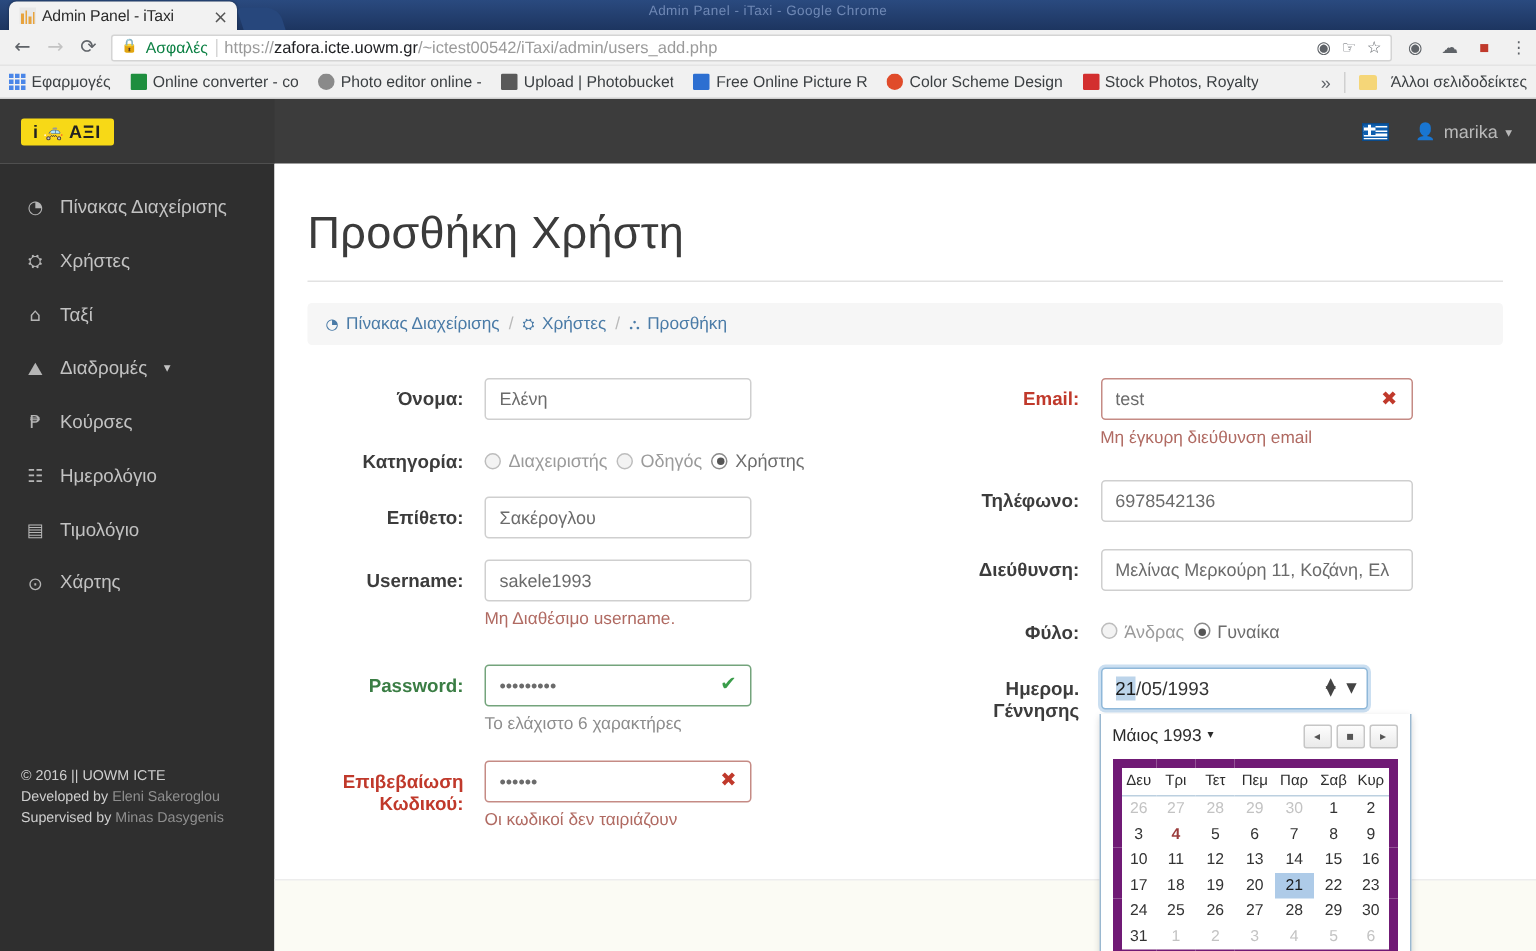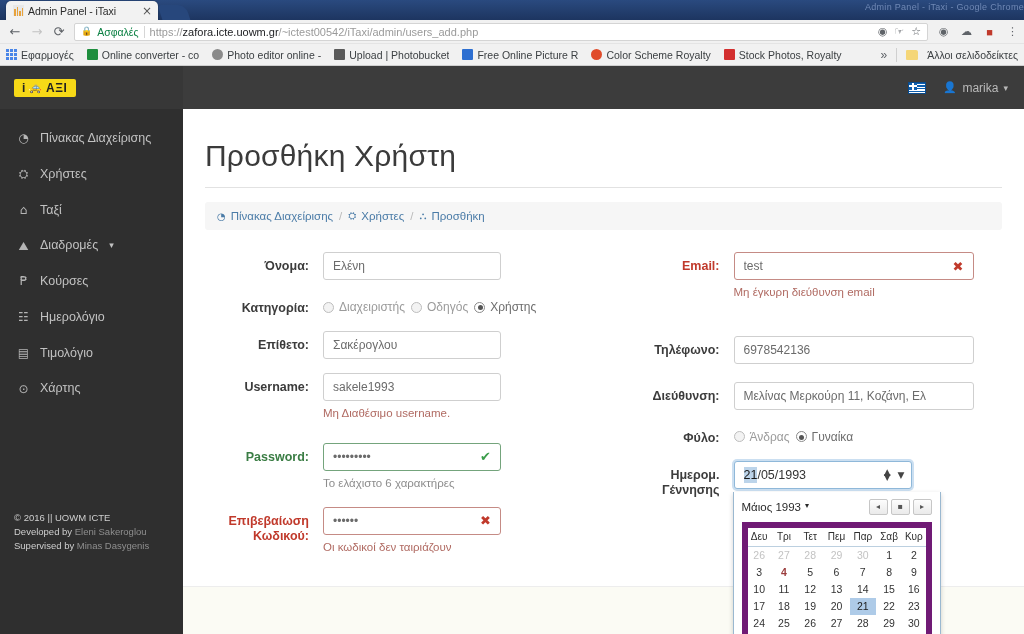--- a/index.html
+++ b/index.html
@@ -70,21 +70,21 @@
     position: relative;
     width: 28px; height: 15px;
     margin-left: 2px;
     background: #27477c;
     border-radius: 4px 8px 0 0;
     transform: skewX(18deg);
   }
   .win-title {
     position: absolute;
     left: 0; right: 0; top: 2px;
-    text-align: right;
+    text-align: center;
     font-size: 9px;
     color: #6f88b5;
     pointer-events: none;
     letter-spacing: .3px;
   }
   .win-controls {
     position: absolute; right: 0; top: 0;
     display: flex; align-items: center; height: 20px;
     z-index: 4;
   }
@@ -334,21 +334,21 @@
     color: #6b6b6b;
     padding: 0 9px;
     background: #fff;
     display: flex;
     align-items: center;
     font-family: "Liberation Sans", sans-serif;
     position: relative;
     white-space: nowrap;
     overflow: hidden;
   }
-  .inp.wide { width: 240px; }
+  .inp.wide { width: 208px; }
   .inp.err { border-color: #c58b85; }
   .inp.ok { border-color: #74a47c; }
   .inp .val { overflow: hidden; text-overflow: clip; white-space: nowrap; }
   .inp .mark {
     margin-left: auto;
     font-size: 13px;
     font-weight: bold;
     padding-left: 6px;
     font-family: "DejaVu Sans", sans-serif;
   }
@@ -534,21 +534,21 @@
     <div class="bm">
       <span class="bm-ico" style="background:#5a5a5a"></span>
       <span class="lbl">Upload | Photobucket</span>
     </div>
     <div class="bm">
       <span class="bm-ico" style="background:#2d6fd1"></span>
       <span class="lbl">Free Online Picture R</span>
     </div>
     <div class="bm">
       <span class="bm-ico" style="background:#e04b2a;border-radius:50%"></span>
-      <span class="lbl">Color Scheme Royalty</span>
+      <span class="lbl">Color Scheme Design</span>
     </div>
     <div class="bm">
       <span class="bm-ico" style="background:#d32f2f"></span>
       <span class="lbl">Stock Photos, Royalty</span>
     </div>
     <div class="bm-right">
       <span class="bm-chev">»</span>
       <span class="bm-sep"></span>
       <span class="folder-ico"></span>
       <span class="lbl">Άλλοι σελιδοδείκτες</span>
@@ -730,21 +730,21 @@
               <div class="flabel err">Email:</div>
               <div class="fctl">
                 <div class="inp err wide">
                   <span class="val">test</span>
                   <span class="mark x">✖</span>
                 </div>
                 <div class="hint">Μη έγκυρη διεύθυνση email</div>
               </div>
             </div>
 
-            <div class="frow" style="margin-top:36px">
+            <div class="frow" style="margin-top:20px">
               <div class="flabel">Τηλέφωνο:</div>
               <div class="fctl">
                 <div class="inp wide">
                   <span class="val">6978542136</span>
                 </div>
               </div>
             </div>
 
             <div class="frow" style="margin-top:18px">
               <div class="flabel">Διεύθυνση:</div>

